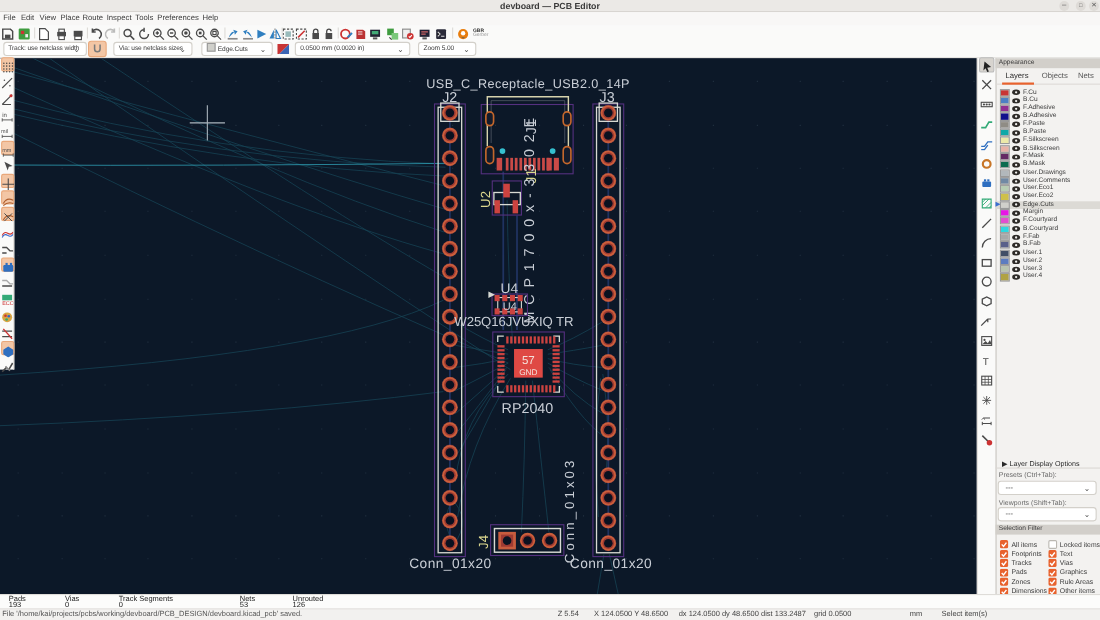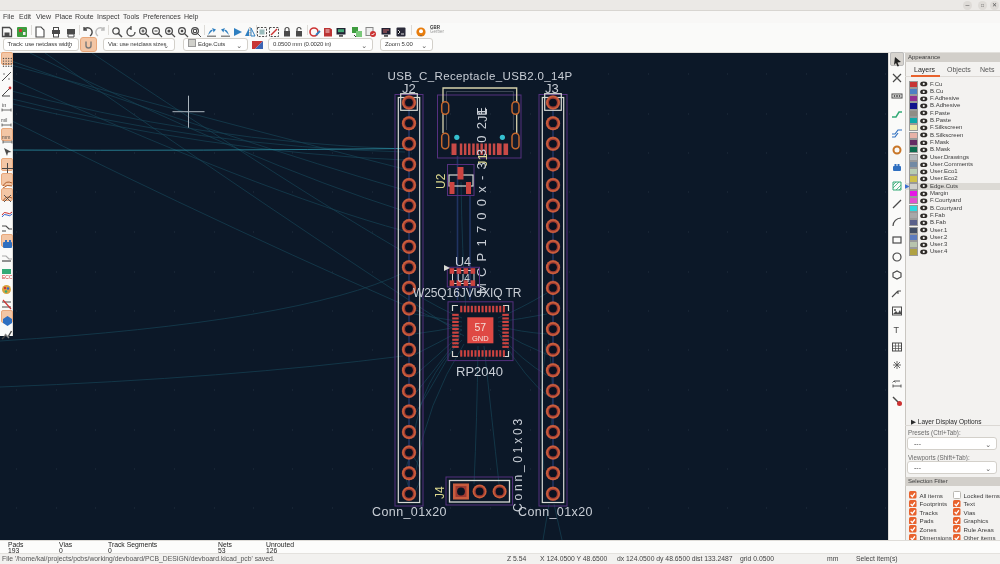--- a/index.html
+++ b/index.html
@@ -1,13 +1,14 @@
 <!DOCTYPE html>
 <html><head><meta charset="utf-8"><style>html,body{margin:0;padding:0;}*{font-family:"Liberation Sans",sans-serif;}body{width:1000px;height:564px;position:relative;overflow:hidden;background:#fafaf9;}</style></head><body>
 <div style="position:absolute;left:0;top:0;width:1000px;height:11px;background:#ebe9e6;border-bottom:1px solid #d8d5d1;box-sizing:border-box">
+    <div style="position:absolute;left:0;right:0;top:1px;text-align:center;font-size:8px;font-weight:bold;color:#3a3a3a">devboard — PCB Editor</div>
     <div style="position:absolute;right:28px;top:1px;width:9px;height:9px;border-radius:50%;background:#dedbd7;color:#555;font-size:7px;text-align:center;line-height:8px">–</div>
     <div style="position:absolute;right:13px;top:1px;width:9px;height:9px;border-radius:50%;background:#dedbd7;color:#555;font-size:5px;text-align:center;line-height:9px">□</div>
     <div style="position:absolute;right:1px;top:1px;width:9px;height:9px;border-radius:50%;background:#dedbd7;color:#555;font-size:6px;text-align:center;line-height:8px">✕</div>
   </div>
 <div style="position:absolute;left:0;top:11px;width:1000px;height:12px;background:#f8f7f6;font-size:7px;color:#3a3a3a">
     <span style="position:absolute;left:3px;top:2px">File</span>
     <span style="position:absolute;left:19px;top:2px">Edit</span>
     <span style="position:absolute;left:36px;top:2px">View</span>
     <span style="position:absolute;left:55px;top:2px">Place</span>
     <span style="position:absolute;left:75px;top:2px">Route</span>

